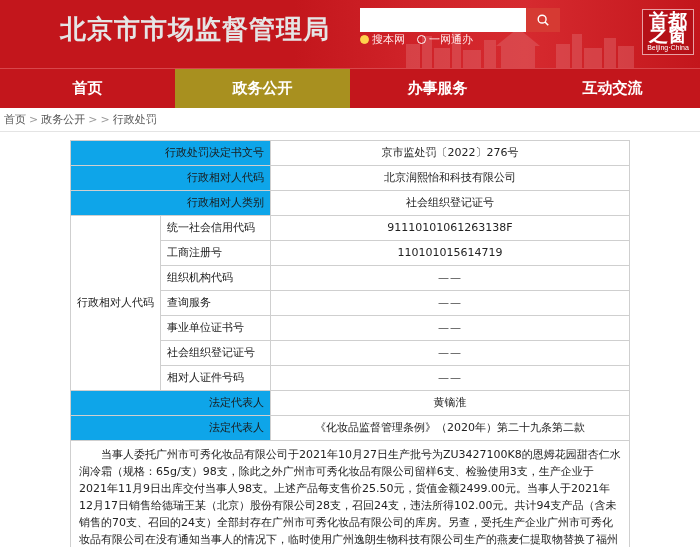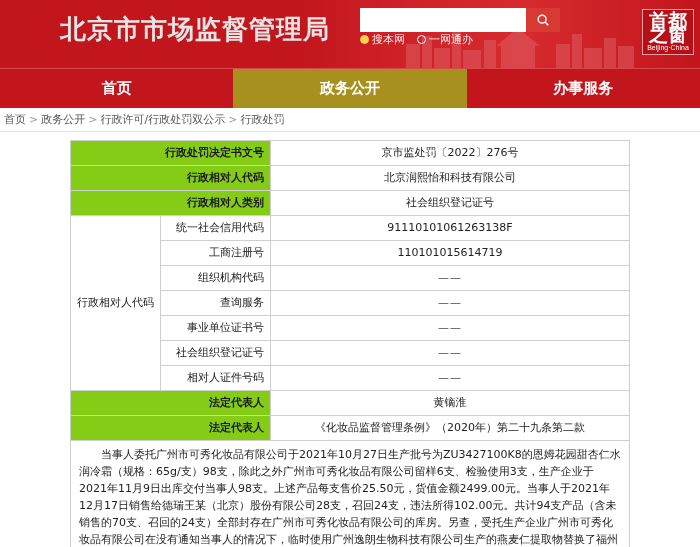--- a/index.html
+++ b/index.html
@@ -160,33 +160,32 @@
     font-family: "DejaVu Sans", "Liberation Sans", sans-serif;
   }
   table.detail td {
     border: 1px solid #cfcfcf;
     padding: 4px 6px;
     line-height: 16px;
   }
   td.label {
     width: 200px;
     text-align: right;
-    background: #84cc16;
-    font-weight: bold;
+    background: #0ea5e9;
+    font-weight: normal;
     color: #1a1a1a;
   }
   td.label-group {
     width: 90px;
     text-align: right;
     vertical-align: middle;
     color: #1a1a1a;
   }
   td.sublabel {
     width: 110px;
-    text-align: right;
     color: #1a1a1a;
   }
   td.value {
     text-align: center;
     color: #222;
     border-radius: 10px;
   }
   td.value.dash { color: #444; letter-spacing: 1px; }
   td.value.long {
     text-align: left;
@@ -248,28 +247,28 @@
     <span class="big">首都</span>
     <span class="big">之窗</span>
     <span class="small">Beijing·China</span>
   </div>
 </div>
 
 <div class="nav">
   <div class="nav-item">首页</div>
   <div class="nav-item active">政务公开</div>
   <div class="nav-item">办事服务</div>
+  <div class="nav-item">互动交流</div>
 </div>
 
 <div class="breadcrumb">
   <a>首页</a>
   <span class="sep">&gt;</span>
   <a>政务公开</a>
   <span class="sep">&gt;</span>
-  <a>行政许可/行政处罚双公示</a>
   <span class="sep">&gt;</span>
   <a>行政处罚</a>
 </div>
 
 <div class="content">
   <table class="detail">
     <tbody>
       <tr>
         <td class="label" colspan="2">行政处罚决定书文号</td>
         <td class="value">京市监处罚〔2022〕276号</td>

